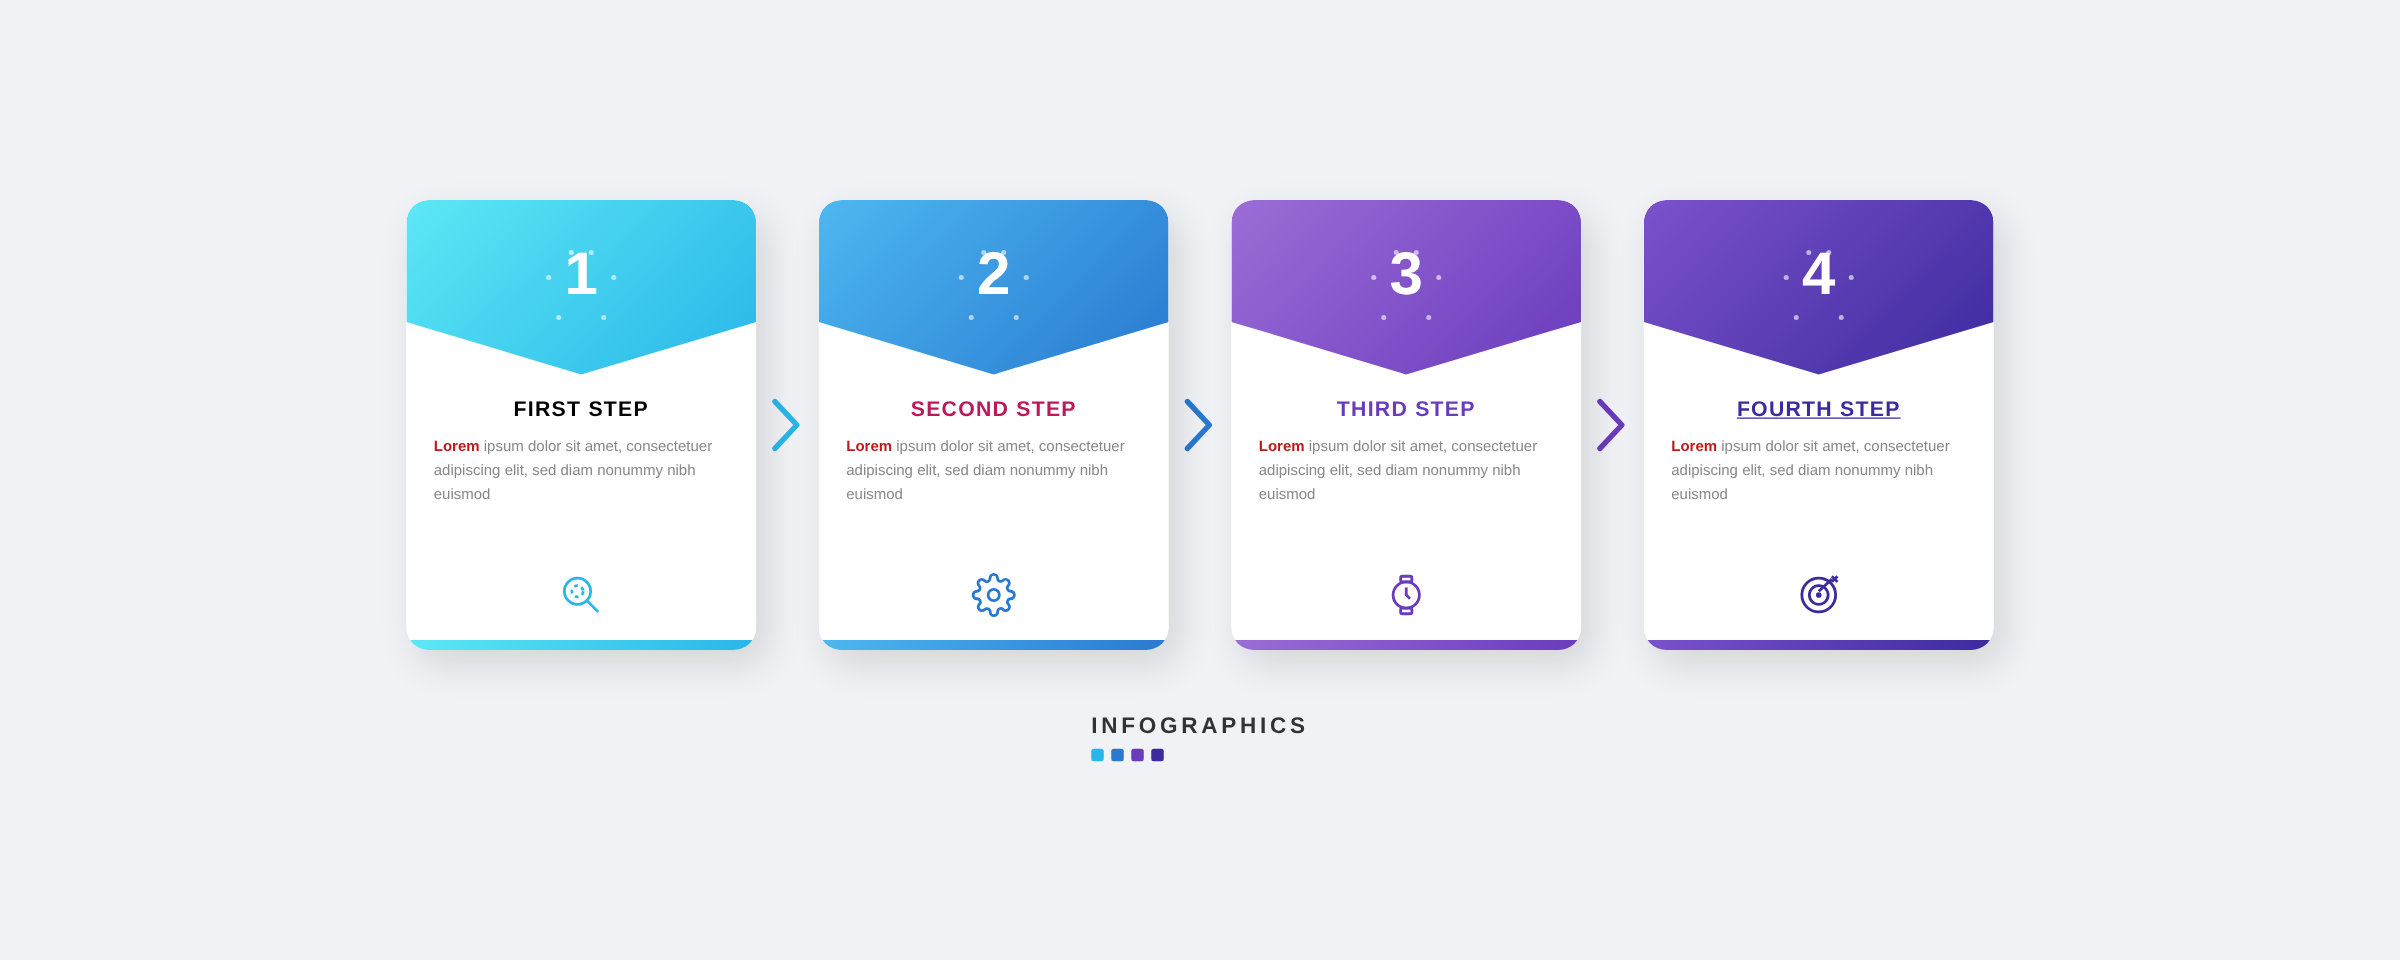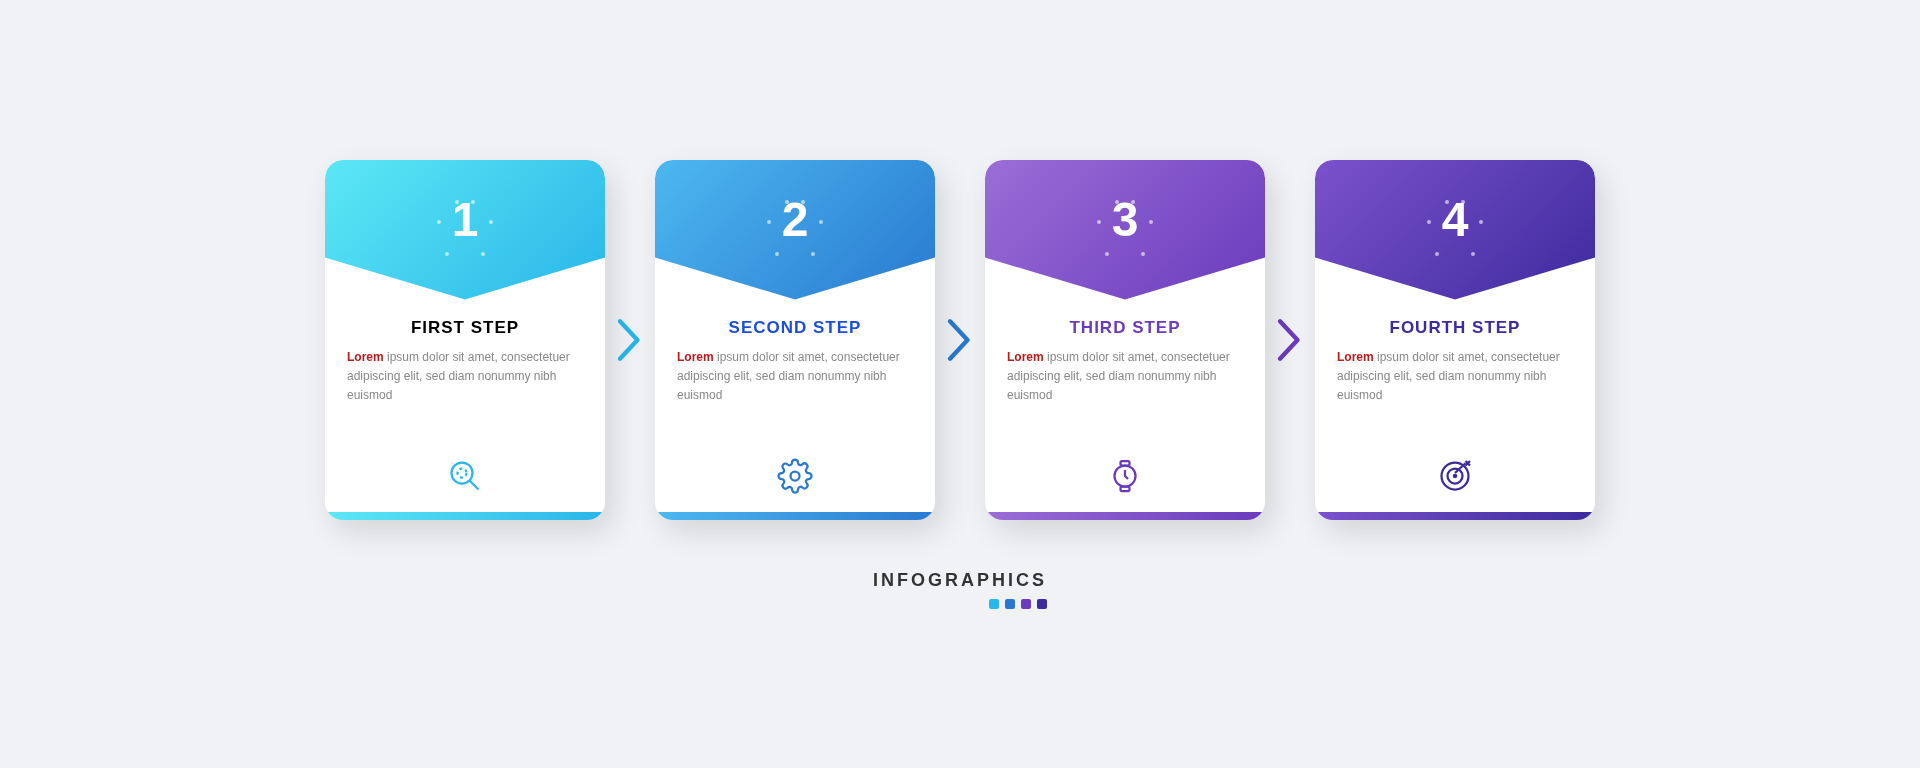--- a/index.html
+++ b/index.html
@@ -95,23 +95,23 @@
       text-align: center;
       margin-bottom: 10px;
     }
 
     .step1 .step-title, .step1 .icon-area svg { color: #29b6e8; }
     .step2 .step-title, .step2 .icon-area svg { color: #2979d0; }
     .step3 .step-title, .step3 .icon-area svg { color: #6a3bbd; }
     .step4 .step-title, .step4 .icon-area svg { color: #3d2a9e; }
 
     .step1 .step-title { color: #000000; }
-    .step2 .step-title { color: #1d4ed8; }
+    .step2 .step-title { color: #be185d; }
     .step3 .step-title { color: #6a3bbd; }
-    .step4 .step-title { color: #3d2a9e; }
+    .step4 .step-title { color: #3d2a9e; text-decoration: underline; }
 
     .step-description {
       font-size: 12px;
       color: #888;
       line-height: 1.6;
       margin-bottom: 10px;
     }
 
     .step-description strong {
       color: #b91c1c;
@@ -157,21 +157,21 @@
       height: 50px;
     }
 
     .arrow1 { color: #29b6e8; }
     .arrow2 { color: #2979d0; }
     .arrow3 { color: #6a3bbd; }
 
     .footer-section {
       display: flex;
       flex-direction: column;
-      align-items: flex-end;
+      align-items: flex-start;
       margin-top: 10px;
     }
 
     .footer-title {
       font-size: 18px;
       font-weight: 800;
       letter-spacing: 3px;
       color: #333;
       margin-bottom: 8px;
     }

